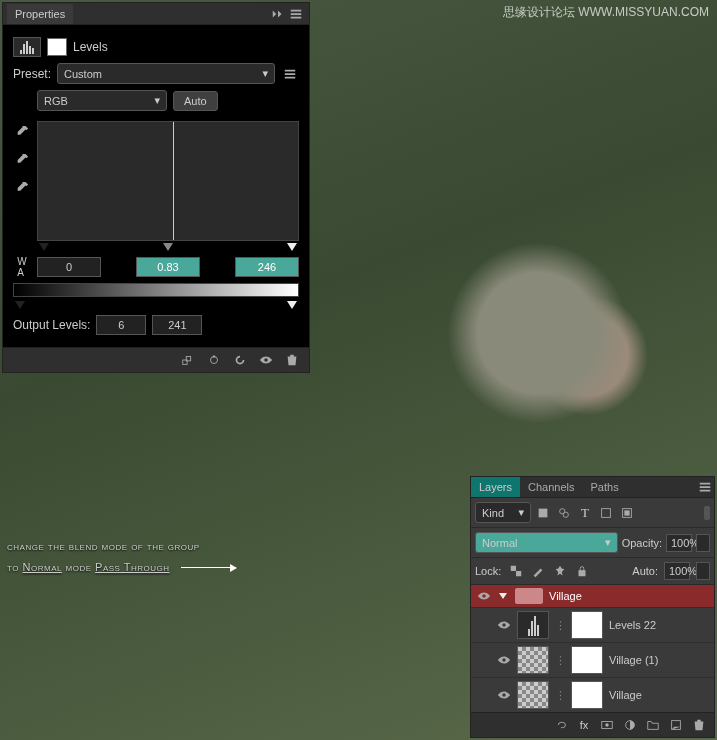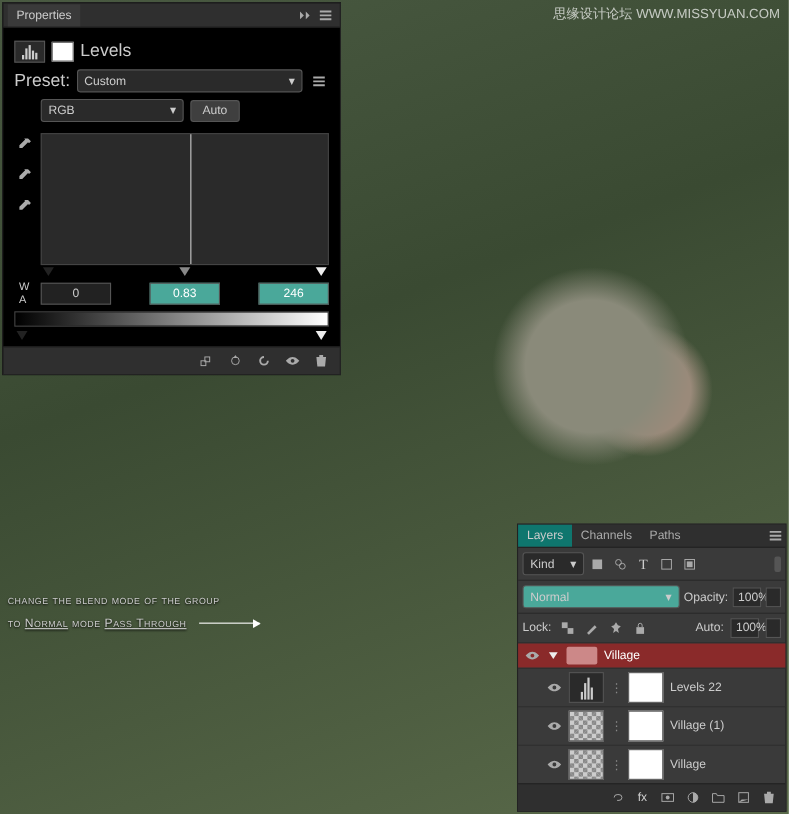--- a/index.html
+++ b/index.html
@@ -9,21 +9,21 @@
 .props{position:absolute;top:2px;left:2px;width:308px;background:#000000;border:1px solid #222}
 .panel-head{display:flex;align-items:center;background:#2f2f2f;border-bottom:1px solid #222;height:22px;padding:0 4px}
 .tab{padding:4px 8px;background:#3a3a3a;font-size:11px}
 .spacer{flex:1}
 .ic{width:14px;height:14px;display:inline-flex;align-items:center;justify-content:center;margin:0 2px}
 .props-body{padding:6px 10px}
 .row{display:flex;align-items:center;gap:6px;margin:6px 0}
 .levels-icon{width:28px;height:20px;background:#2a2a2a;border:1px solid #555;display:flex;align-items:flex-end;justify-content:center;gap:1px;padding:2px}
 .levels-icon i{width:2px;background:#ccc}
 .mask-thumb{width:20px;height:18px;background:#fff;border:1px solid #666}
-.lbl{font-size:16px}
+.lbl{font-size:12px}
 .select{background:#2a2a2a;border:1px solid #555;padding:3px 6px;display:flex;align-items:center;justify-content:space-between;border-radius:3px}
 .btn{background:#3f3f3f;border:1px solid #555;padding:3px 10px;border-radius:3px;text-align:left}
 .histo{background:#2a2a2a;border:1px solid #444;height:120px;position:relative;margin:4px 0}
 .histo .line{position:absolute;top:0;bottom:0;left:52%;width:1px;background:#ccc}
 .eyedrops{display:flex;flex-direction:column;gap:14px;padding-top:8px}
 .tri-row{display:flex;justify-content:space-between;margin-top:-2px;padding:0 2px}
 .tri{width:0;height:0;border-left:5px solid transparent;border-right:5px solid transparent}
 .tri-b{border-top:8px solid #222}
 .tri-g{border-top:8px solid #888}
 .tri-w{border-top:8px solid #eee}
@@ -148,20 +148,25 @@
       <div style="flex:1"></div>
       <div class="num teal">0.83</div>
       <div style="flex:1"></div>
       <div class="num teal">246</div>
     </div>
     <div class="grad"></div>
     <div class="tri-row">
       <div class="tri tri-b"></div>
       <div class="tri tri-w"></div>
     </div>
+    <div class="row">
+      <span class="lbl">Output Levels:</span>
+      <div class="num dark" style="width:50px">6</div>
+      <div class="num dark" style="width:50px">241</div>
+    </div>
   </div>
   <div class="props-foot">
     <span class="ic">
         <svg viewBox="0 0 16 16">
           <rect x="2" y="8" width="5" height="5" fill="none" stroke="#aaa"></rect>
           <rect x="6" y="4" width="5" height="5" fill="none" stroke="#aaa"></rect>
         </svg>
       </span>
     <span class="ic">
         <svg viewBox="0 0 16 16">

